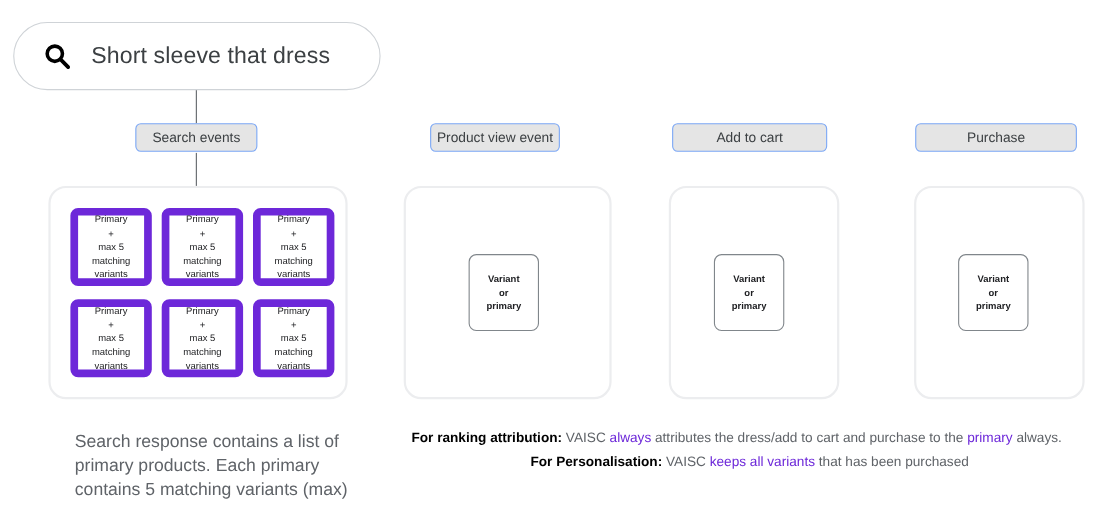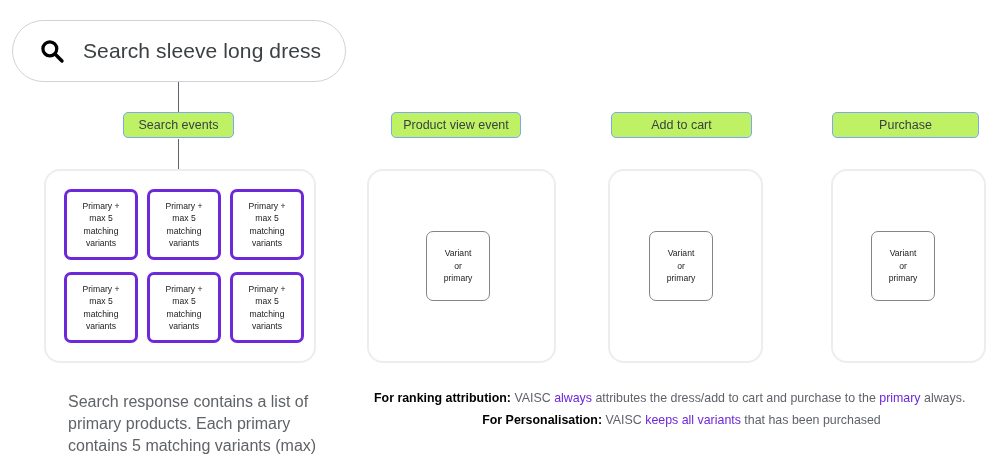--- a/index.html
+++ b/index.html
@@ -54,31 +54,31 @@
   #connector-top   { left: 178px; top: 82px;  height: 30px; }
   #connector-bottom{ left: 178px; top: 139px; height: 30px; }
 
   
   .stage-label {
     position: absolute;
     box-sizing: border-box;
     height: 26px;
     border: 1.4px solid #7ba7f5;
     border-radius: 5px;
-    background: #bef264;
+    background: #e5e5e5;
     display: flex;
     align-items: center;
     justify-content: center;
     font-size: 12.5px;
     color: #3c4043;
     white-space: nowrap;
     z-index: 2;
   }
   #label-search-events   { left: 123px; top: 112px; width: 111px; }
-  #label-product-view    { left: 391px; top: 112px; width: 130px; }
+  #label-product-view    { left: 391px; top: 112px; width: 118px; }
   #label-add-to-cart     { left: 611px; top: 112px; width: 141px; }
   #label-purchase        { left: 832px; top: 112px; width: 147px; }
 
   
   .panel {
     position: absolute;
     box-sizing: border-box;
     border: 2px solid #ecedef;
     border-radius: 16px;
     background: #ffffff;
@@ -94,21 +94,21 @@
     left: 18px;
     top: 18px;
     display: grid;
     grid-template-columns: repeat(3, 74px);
     grid-template-rows: repeat(2, 71px);
     column-gap: 9px;
     row-gap: 12px;
   }
   .primary-card {
     box-sizing: border-box;
-    border: 3px solid #6d28d9;
+    border: 7px solid #6d28d9;
     border-radius: 7px;
     background: #ffffff;
     display: flex;
     align-items: center;
     justify-content: center;
     text-align: center;
     font-size: 8.6px;
     line-height: 1.45;
     color: #202124;
     padding: 12px;
@@ -123,20 +123,21 @@
     border: 1px solid #80868b;
     border-radius: 7px;
     background: #ffffff;
     display: flex;
     align-items: center;
     justify-content: center;
     text-align: center;
     font-size: 8.6px;
     line-height: 1.5;
     color: #202124;
+    font-weight: bold;
   }
   #variant-card-view     { left: 426px; top: 231px; }
   #variant-card-cart     { left: 649px; top: 231px; }
   #variant-card-purchase { left: 871px; top: 231px; }
 
   
   #caption-search {
     position: absolute;
     left: 68px;
     top: 391px;
@@ -160,21 +161,21 @@
   .hl { color: #6d28d9; }
 </style>
 </head>
 <body>
 
 <div id="search-bar">
   <svg class="magnifier" viewBox="0 0 24 24" aria-hidden="true">
     <circle cx="10" cy="10" r="6.4" fill="none" stroke="#000000" stroke-width="3"></circle>
     <line x1="14.8" y1="14.8" x2="21.2" y2="21.2" stroke="#000000" stroke-width="3.2" stroke-linecap="round"></line>
   </svg>
-  <span class="query">Search sleeve long dress</span>
+  <span class="query">Short sleeve that dress</span>
 </div>
 
 <div class="connector" id="connector-top"></div>
 <div class="connector" id="connector-bottom"></div>
 
 <div class="stage-label" id="label-search-events">
   <span>Search events</span>
 </div>
 <div class="stage-label" id="label-product-view">
   <span>Product view event</span>

